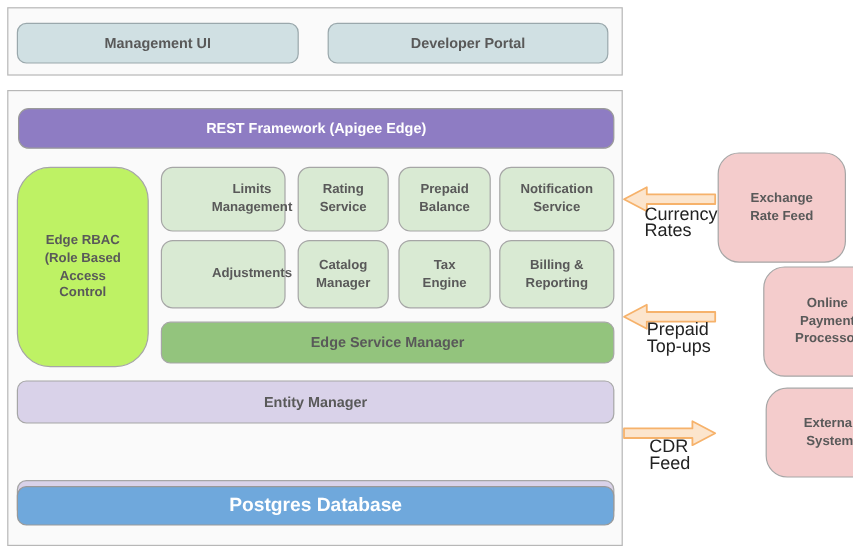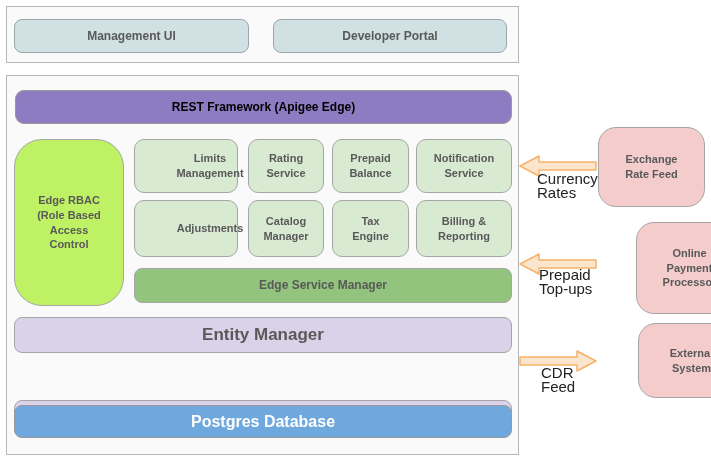--- a/index.html
+++ b/index.html
@@ -7,33 +7,33 @@
   .page{position:absolute;left:0;top:0;width:711px;height:460px;}
   .panel{position:absolute;background:#fafafa;border:1px solid #b7b7b7;box-sizing:border-box;}
   .top-panel{left:6px;top:6px;width:513px;height:57px;}
   .main-panel{left:6px;top:75px;width:513px;height:380px;}
   .box,.bar{position:absolute;box-sizing:border-box;display:flex;align-items:center;justify-content:center;
     text-align:center;font-weight:bold;font-size:11px;color:#595959;white-space:pre-line;line-height:1.35;}
   .cyan{background:#d0e0e3;border:1px solid #9aa8ac;border-radius:8px;font-size:12px;}
   .mgmt{left:7px;top:12px;width:235px;height:34px;}
   .devportal{left:266px;top:12px;width:234px;height:34px;}
   .purple-bar{left:8px;top:14px;width:497px;height:34px;background:#8e7cc3;border:1px solid #9a9a9a;
-    border-radius:9px;color:#000000;font-size:12px;}
+    border-radius:9px;color:#ffffff;font-size:12px;}
   .rbac{left:7px;top:63px;width:110px;height:167px;background:#bef264;border:1px solid #a6a6a6;border-radius:28px;}
   .svc{background:#d9ead3;border:1px solid #a6a6a6;border-radius:10px;}
   .c1{left:127px;width:104px;padding-left:48px;} .c2{left:241px;width:76px;} .c3{left:325px;width:77px;} .c4{left:409px;width:96px;}
   .r1{top:63px;height:54px;} .r2{top:124px;height:57px;}
   .esm{left:127px;top:192px;width:378px;height:35px;background:#93c47d;border:1px solid #a6a6a6;border-radius:8px;font-size:12px;}
-  .lav{background:#d9d2e9;border:1px solid #a6a6a6;border-radius:8px;font-size:17px;}
+  .lav{background:#d9d2e9;border:1px solid #a6a6a6;border-radius:8px;font-size:12px;}
   .entity{left:7px;top:241px;width:498px;height:36px;}
   .jpa{left:7px;top:288px;width:498px;height:33px;margin-top:36px;}
   .pg{left:7px;top:329px;width:498px;height:33px;background:#6fa8dc;border:1px solid #999999;border-radius:8px;
     color:#ffffff;font-size:16px;}
   .pink{background:#f4cccc;border:1px solid #a6a6a6;border-radius:18px;width:107px;}
-  .exch{left:598px;top:127px;height:80px;}
+  .exch{left:598px;top:127px;height:92px;}
   .opp{left:598px;top:222px;height:92px;margin-left:38px;}
   .ext{left:598px;top:323px;height:75px;margin-left:40px;}
   .arrow{position:absolute;width:80px;height:26px;}
   .a1{left:518px;top:153px;} .a2{left:518px;top:251px;} .a3{left:518px;top:348px;}
   .flow-label{position:absolute;font-size:15px;color:#222222;line-height:14px;white-space:pre-line;font-weight:normal;}
   .l1{left:537px;top:172px;} .l2{left:539px;top:268px;} .l3{left:541px;top:366px;}
 </style>
 </head>
 <body>
 

